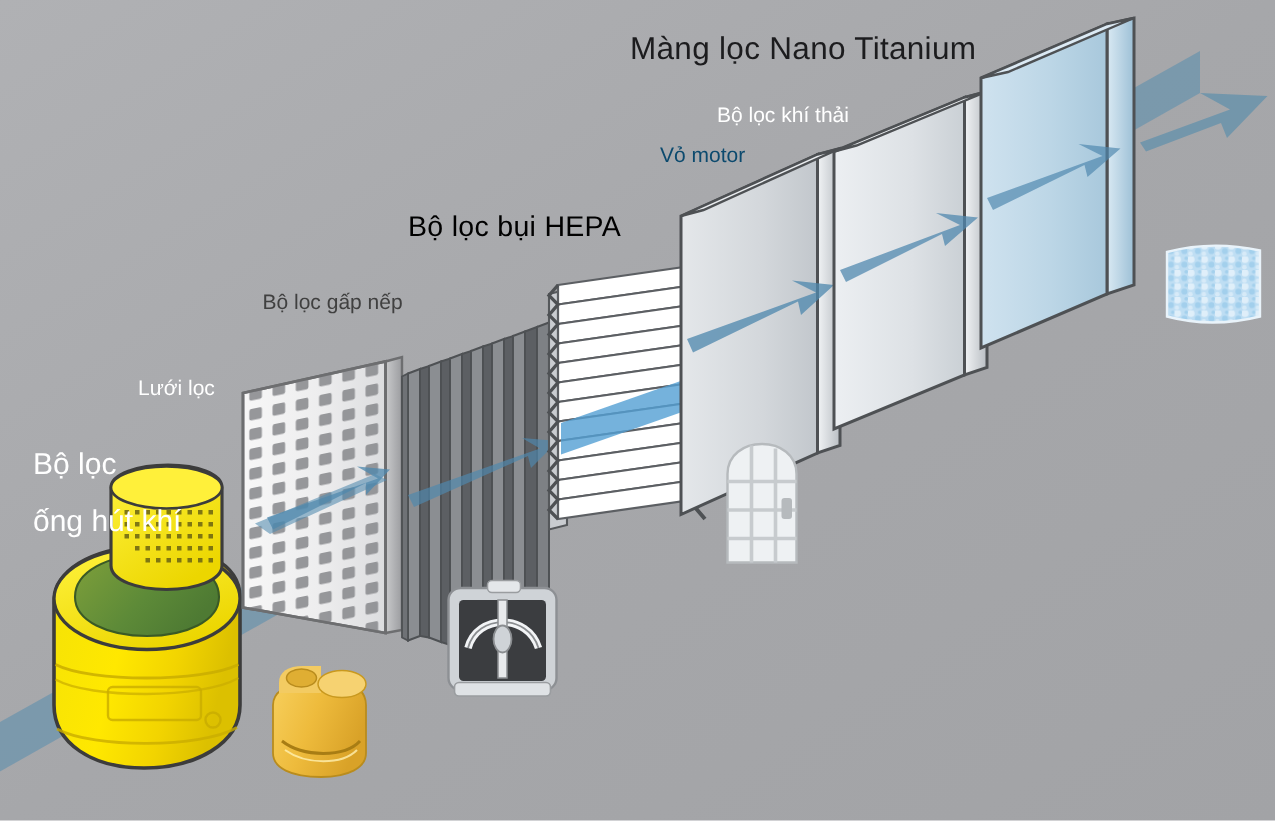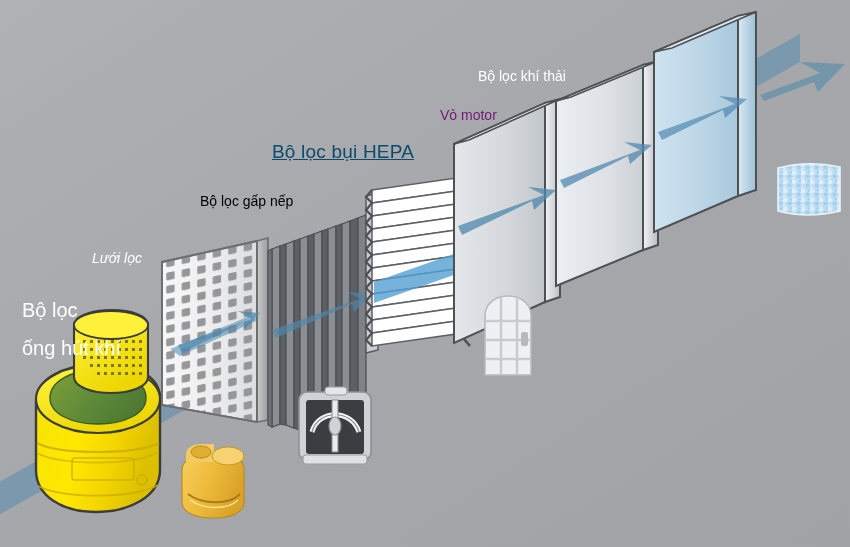--- a/index.html
+++ b/index.html
@@ -18,21 +18,21 @@
     line-height:1;
     pointer-events:none;
   }
   .lbl-dark{color:#1c1c1e;}
   .lbl-light{color:#ffffff;}
   .lbl-nano{font-size:21px;letter-spacing:.2px;}
   .lbl-hepa{font-size:19px;letter-spacing:.2px;}
   .lbl-exhaust{font-size:14px;}
   .lbl-motor{font-size:14px;}
   .lbl-pleat{font-size:14px;}
-  .lbl-mesh{font-size:14px;font-style:italic;}
+  .lbl-mesh{font-size:14px;}
   .lbl-intake{font-size:20px;}
   .lbl-intake span{display:block;}
 </style>
 </head>
 <body>
 
 <div id="stage" style="background-color: rgb(168, 169, 172);">
 
   <svg class="layer" viewBox="0 0 850 547">
     <defs>
@@ -365,28 +365,29 @@
         <path d="M778,168 Q808,160 840,167 L840,211 Q808,219 778,211 Z" fill="url(#gBlueFab)"></path>
         <g clip-path="url(#clipFab)">
           <rect x="770" y="155" width="85" height="70" fill="url(#pFab)" opacity="0.95"></rect>
         </g>
         <path d="M778,168 Q808,160 840,167 L840,211 Q808,219 778,211 Z" fill="none" stroke="#e9f3fa" stroke-width="1.6"></path>
       </g>
 
     </g>
   </svg>
 
+  <div class="lbl lbl-dark lbl-nano" style="left: 420px; top: 22px; color: rgb(28, 28, 30);">Màng lọc Nano Titanium</div>
 
   <div class="lbl lbl-light lbl-exhaust" style="left: 478px; top: 69px; color: rgb(255, 255, 255);">Bộ lọc khí thải</div>
 
-  <div class="lbl lbl-light lbl-motor" style="left: 440px; top: 108px; color: #701a75; text-align: right;">Vỏ motor</div>
-
-  <div class="lbl lbl-dark lbl-hepa" style="left: 272px; top: 142px; color: #0c4a6e; text-decoration: underline;">Bộ lọc bụi HEPA</div>
-
-  <div class="lbl lbl-light lbl-pleat" style="left: 200px; top: 194px; color: #000000;">Bộ lọc gấp nếp</div>
+  <div class="lbl lbl-light lbl-motor" style="left: 440px; top: 96px; color: #0c4a6e; text-align: right;">Vỏ motor</div>
+
+  <div class="lbl lbl-dark lbl-hepa" style="left: 272px; top: 142px; color: #000000;">Bộ lọc bụi HEPA</div>
+
+  <div class="lbl lbl-light lbl-pleat" style="left: 175px; top: 194px; color: #404040;">Bộ lọc gấp nếp</div>
 
   <div class="lbl lbl-light lbl-mesh" style="left: 92px; top: 251px; color: rgb(255, 255, 255);">Lưới lọc</div>
 
   <div class="lbl lbl-light lbl-intake" style="left: 22px; top: 300px; color: rgb(255, 255, 255);">
     <span>Bộ lọc</span>
     <span style="margin-top:18px;">ống hút khí</span>
   </div>
 
 </div>
 

